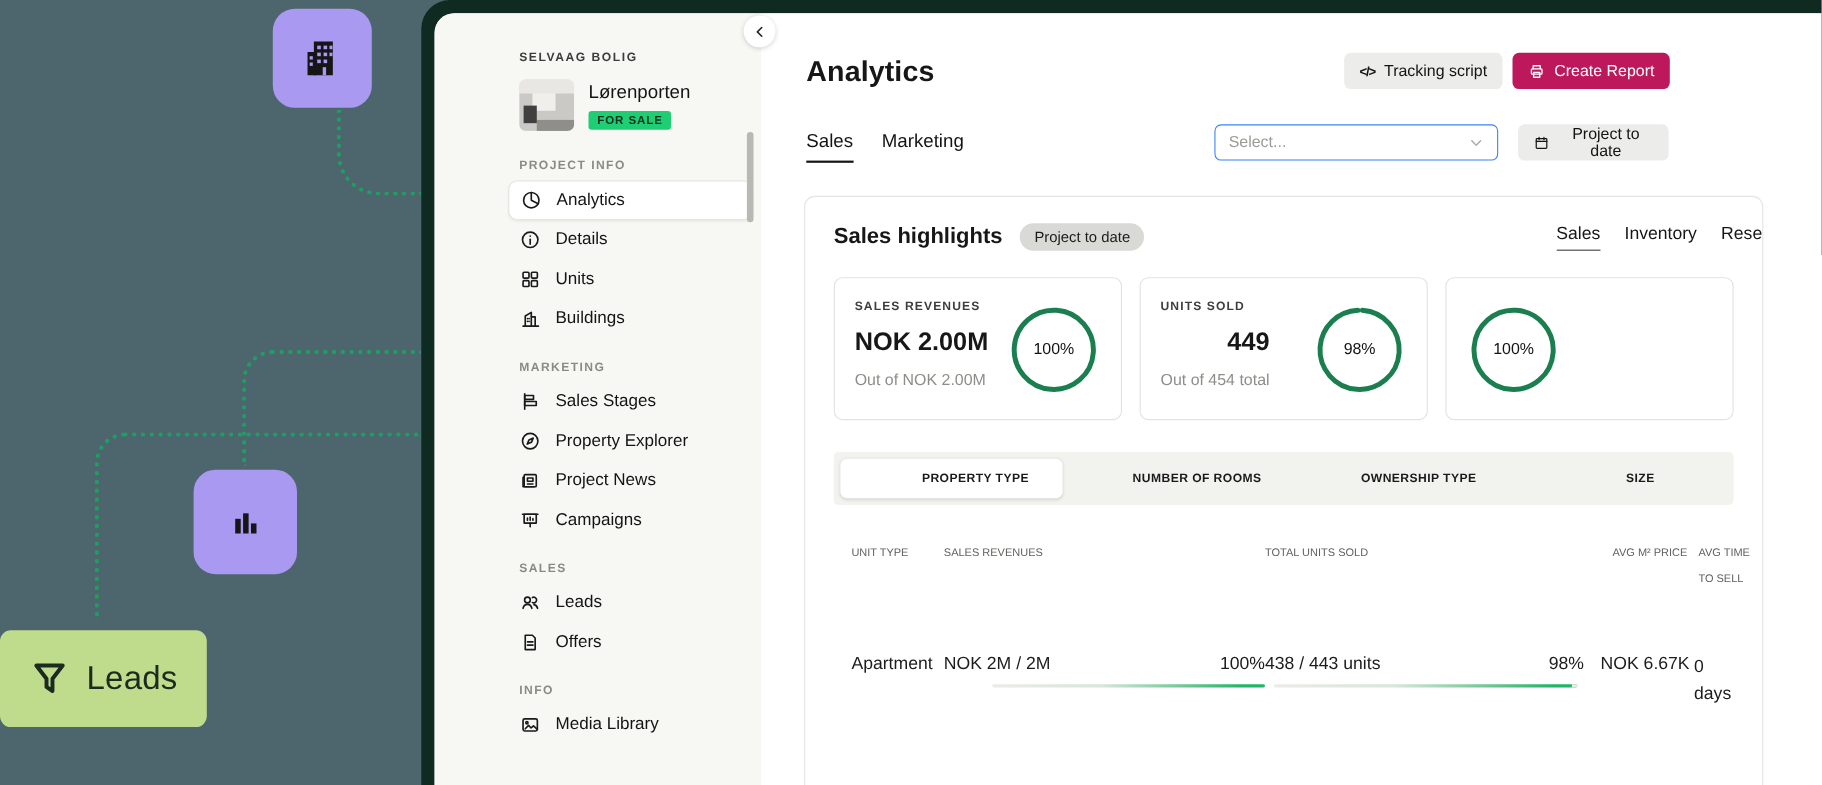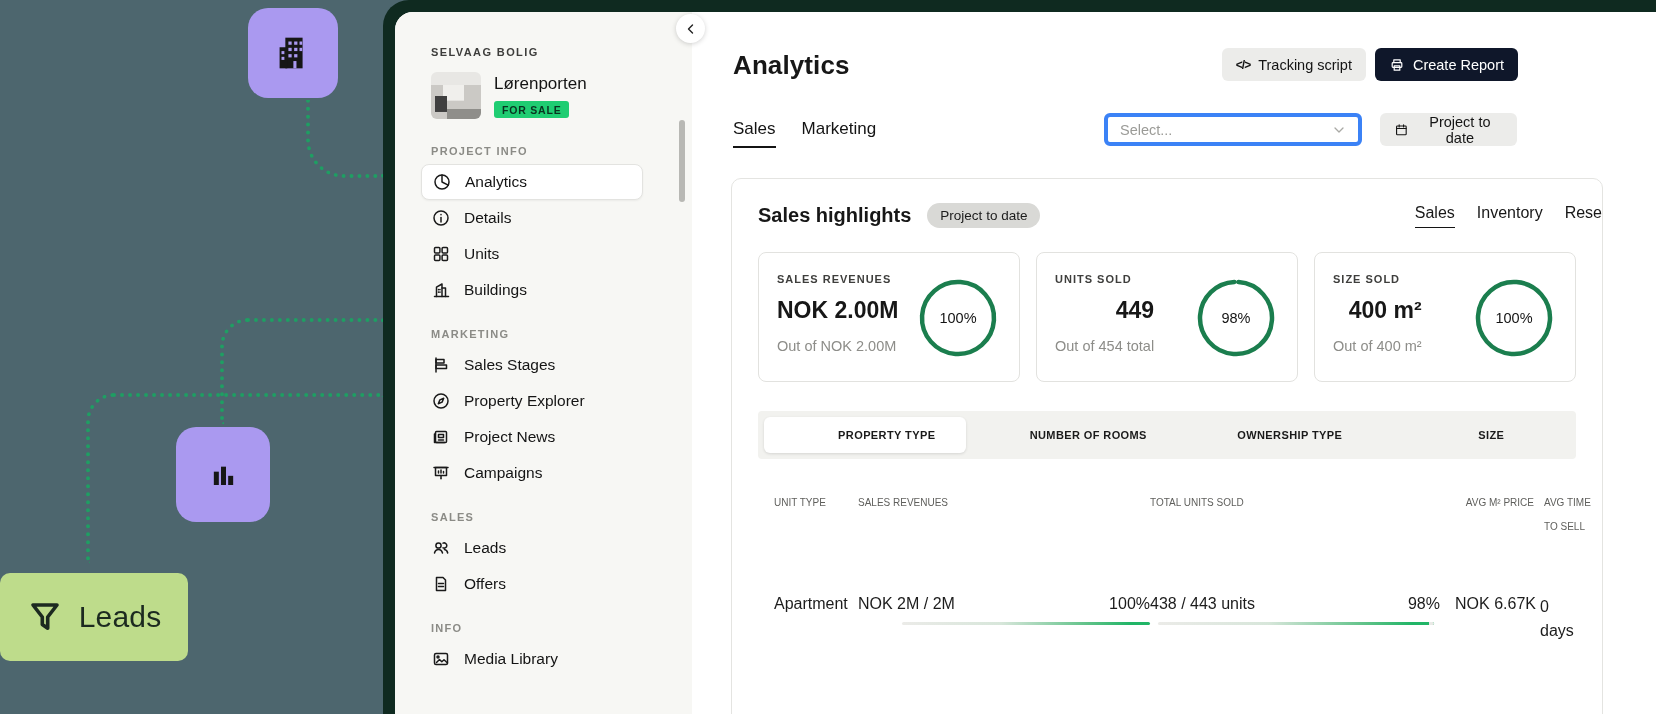--- a/index.html
+++ b/index.html
@@ -16,21 +16,21 @@
   .dots-b { left:220px; top:318px; width:163px; height:106px; border-left:4px dotted #1f9e63; border-top:4px dotted #1f9e63; border-top-left-radius:28px; }
   .dots-c { left:86px; top:393px; width:297px; height:170px; border-left:4px dotted #1f9e63; border-top:4px dotted #1f9e63; border-top-left-radius:28px; }
   .leads-card { position:absolute; left:0; top:573px; width:188px; height:88px; background:#bedc8b; border-radius:10px; display:flex; align-items:center; justify-content:center; gap:16px; color:#1c2a20; }
   .leads-card .label { font-size:30px; font-weight:400; letter-spacing:.2px; }
 
   
   .frame { position:absolute; left:383px; top:0; right:0; bottom:0; background:#0f2a20; border-top-left-radius:26px; }
   .app { position:absolute; left:12px; top:12px; right:0; bottom:0; background:#ffffff; border-top-left-radius:18px; overflow:hidden; }
 
   
-  .sidebar { position:absolute; left:0; top:0; bottom:0; width:297px; background:#f7f7f4; padding:34px 28px 0 36px; }
+  .sidebar { position:absolute; left:0; top:0; bottom:0; width:297px; background:#f7f7f4; padding:34px 28px 0 77px; }
   .org-label { font-size:11px; font-weight:700; letter-spacing:1.4px; color:#3d3d3b; }
   .project { display:flex; margin-top:14px; gap:13px; }
   .thumb { width:50px; height:47px; border-radius:6px; flex:0 0 auto;
     background-color:#cbc9c5;
     background-image:linear-gradient(#e8e7e4,#e8e7e4),linear-gradient(#3f3f3f,#3f3f3f),linear-gradient(#f0efec,#f0efec),linear-gradient(#8f8e8a,#8f8e8a);
     background-size:100% 28%,24% 34%,42% 44%,68% 22%;
     background-position:0 0,10% 78%,42% 30%,100% 100%;
     background-repeat:no-repeat; }
   .project-name { font-size:17px; font-weight:500; color:#141414; margin-top:2px; }
   .badge { display:inline-block; margin-top:7px; background:#1fcd72; color:#093320; font-size:10.5px; font-weight:700; letter-spacing:.8px; padding:3px 8px 2px; border-radius:3px; }
@@ -42,29 +42,29 @@
 
   .scroll-thumb { position:absolute; left:284px; top:108px; width:6px; height:82px; background:#b8b8b4; border-radius:3px; }
   .collapse-btn { position:absolute; left:281px; top:2px; width:29px; height:29px; background:#fff; border-radius:50%; box-shadow:0 1px 5px rgba(0,0,0,.18); display:flex; align-items:center; justify-content:center; font-size:15px; color:#222; cursor:pointer; z-index:5; }
 
   
   .main { position:absolute; left:297px; top:0; right:0; bottom:0; background:#fff; }
   .page-title { position:absolute; left:41px; top:38px; font-size:26px; font-weight:700; letter-spacing:.1px; }
   .hdr-actions { position:absolute; top:36px; right:138px; display:flex; gap:9px; }
   .btn { display:flex; align-items:center; gap:8px; height:33px; padding:0 14px; border:none; border-radius:6px; font-size:14.5px; font-family:inherit; cursor:pointer; }
   .btn.ghost { background:#ececea; color:#141414; }
-  .btn.primary { background:#0f172a; color:#ffffff;justify-content:center; }
+  .btn.primary { background:#be185d; color:#ffffff;justify-content:center; }
   .code-ic { font-size:12px; font-weight:700; letter-spacing:-1px; }
   .bico { width:16px; height:16px; stroke:currentColor; fill:none; stroke-width:1.5; stroke-linecap:round; stroke-linejoin:round; }
 
   .page-tabs { position:absolute; left:41px; top:107px; display:flex; gap:26px; font-size:17px; }
   .ptab { cursor:pointer; padding-bottom:7px; color:#141414; }
   .ptab.active { border-bottom:2px solid #141414; }
 
-  .select { position:absolute; left:412px; top:101px; width:258px; height:33px; border:4px solid #3b82f6; border-radius:6px; background:#fff; display:flex; align-items:center; padding:0 12px; font-size:14.5px; color:#9b9b97; justify-content:space-between; cursor:pointer; }
+  .select { position:absolute; left:412px; top:101px; width:258px; height:33px; border:1px solid #3b82f6; border-radius:6px; background:#fff; display:flex; align-items:center; padding:0 12px; font-size:14.5px; color:#9b9b97; justify-content:space-between; cursor:pointer; }
   .datebtn { position:absolute; left:688px; top:101px; width:137px; height:33px; }
 
   
   .card { position:absolute; left:39px; top:166px; width:872px; height:620px; background:#fff; border:1px solid #e4e4e1; border-radius:10px; padding:24px 26px; }
   .card-head { display:flex; align-items:center; }
   .card-title { font-size:20px; font-weight:700; }
   .pill { margin-left:16px; background:#d9d9d6; border-radius:14px; padding:5px 13px; font-size:13.5px; color:#1c1c1c; }
   .card-tabs { margin-left:auto; margin-right:-26px; display:flex; gap:22px; font-size:16px; overflow:hidden; }
   .ctab { cursor:pointer; padding-bottom:5px; white-space:nowrap; }
   .ctab.active { border-bottom:1.5px solid #141414; }
@@ -329,25 +329,20 @@
             <div class="kpi-sub">Out of 454 total</div>
           </div>
           <div class="ring-wrap">
             <svg class="ring" viewBox="0 0 86 86">
                   <circle cx="43" cy="43" r="36" stroke-dasharray="221.6707776372958 4.524893421169303"></circle>
                 </svg>
             <span class="ring-pct">98%</span>
           </div>
         </div>
         <div class="kpi">
-          <div>
-            <div class="kpi-label">SIZE SOLD</div>
-            <div class="kpi-value">400 m²</div>
-            <div class="kpi-sub">Out of 400 m²</div>
-          </div>
           <div class="ring-wrap">
             <svg class="ring" viewBox="0 0 86 86">
                   <circle cx="43" cy="43" r="36" stroke-dasharray="226.1946710584651 0.001"></circle>
                 </svg>
             <span class="ring-pct">100%</span>
           </div>
         </div>
       </div>
 
       <div class="segments">

